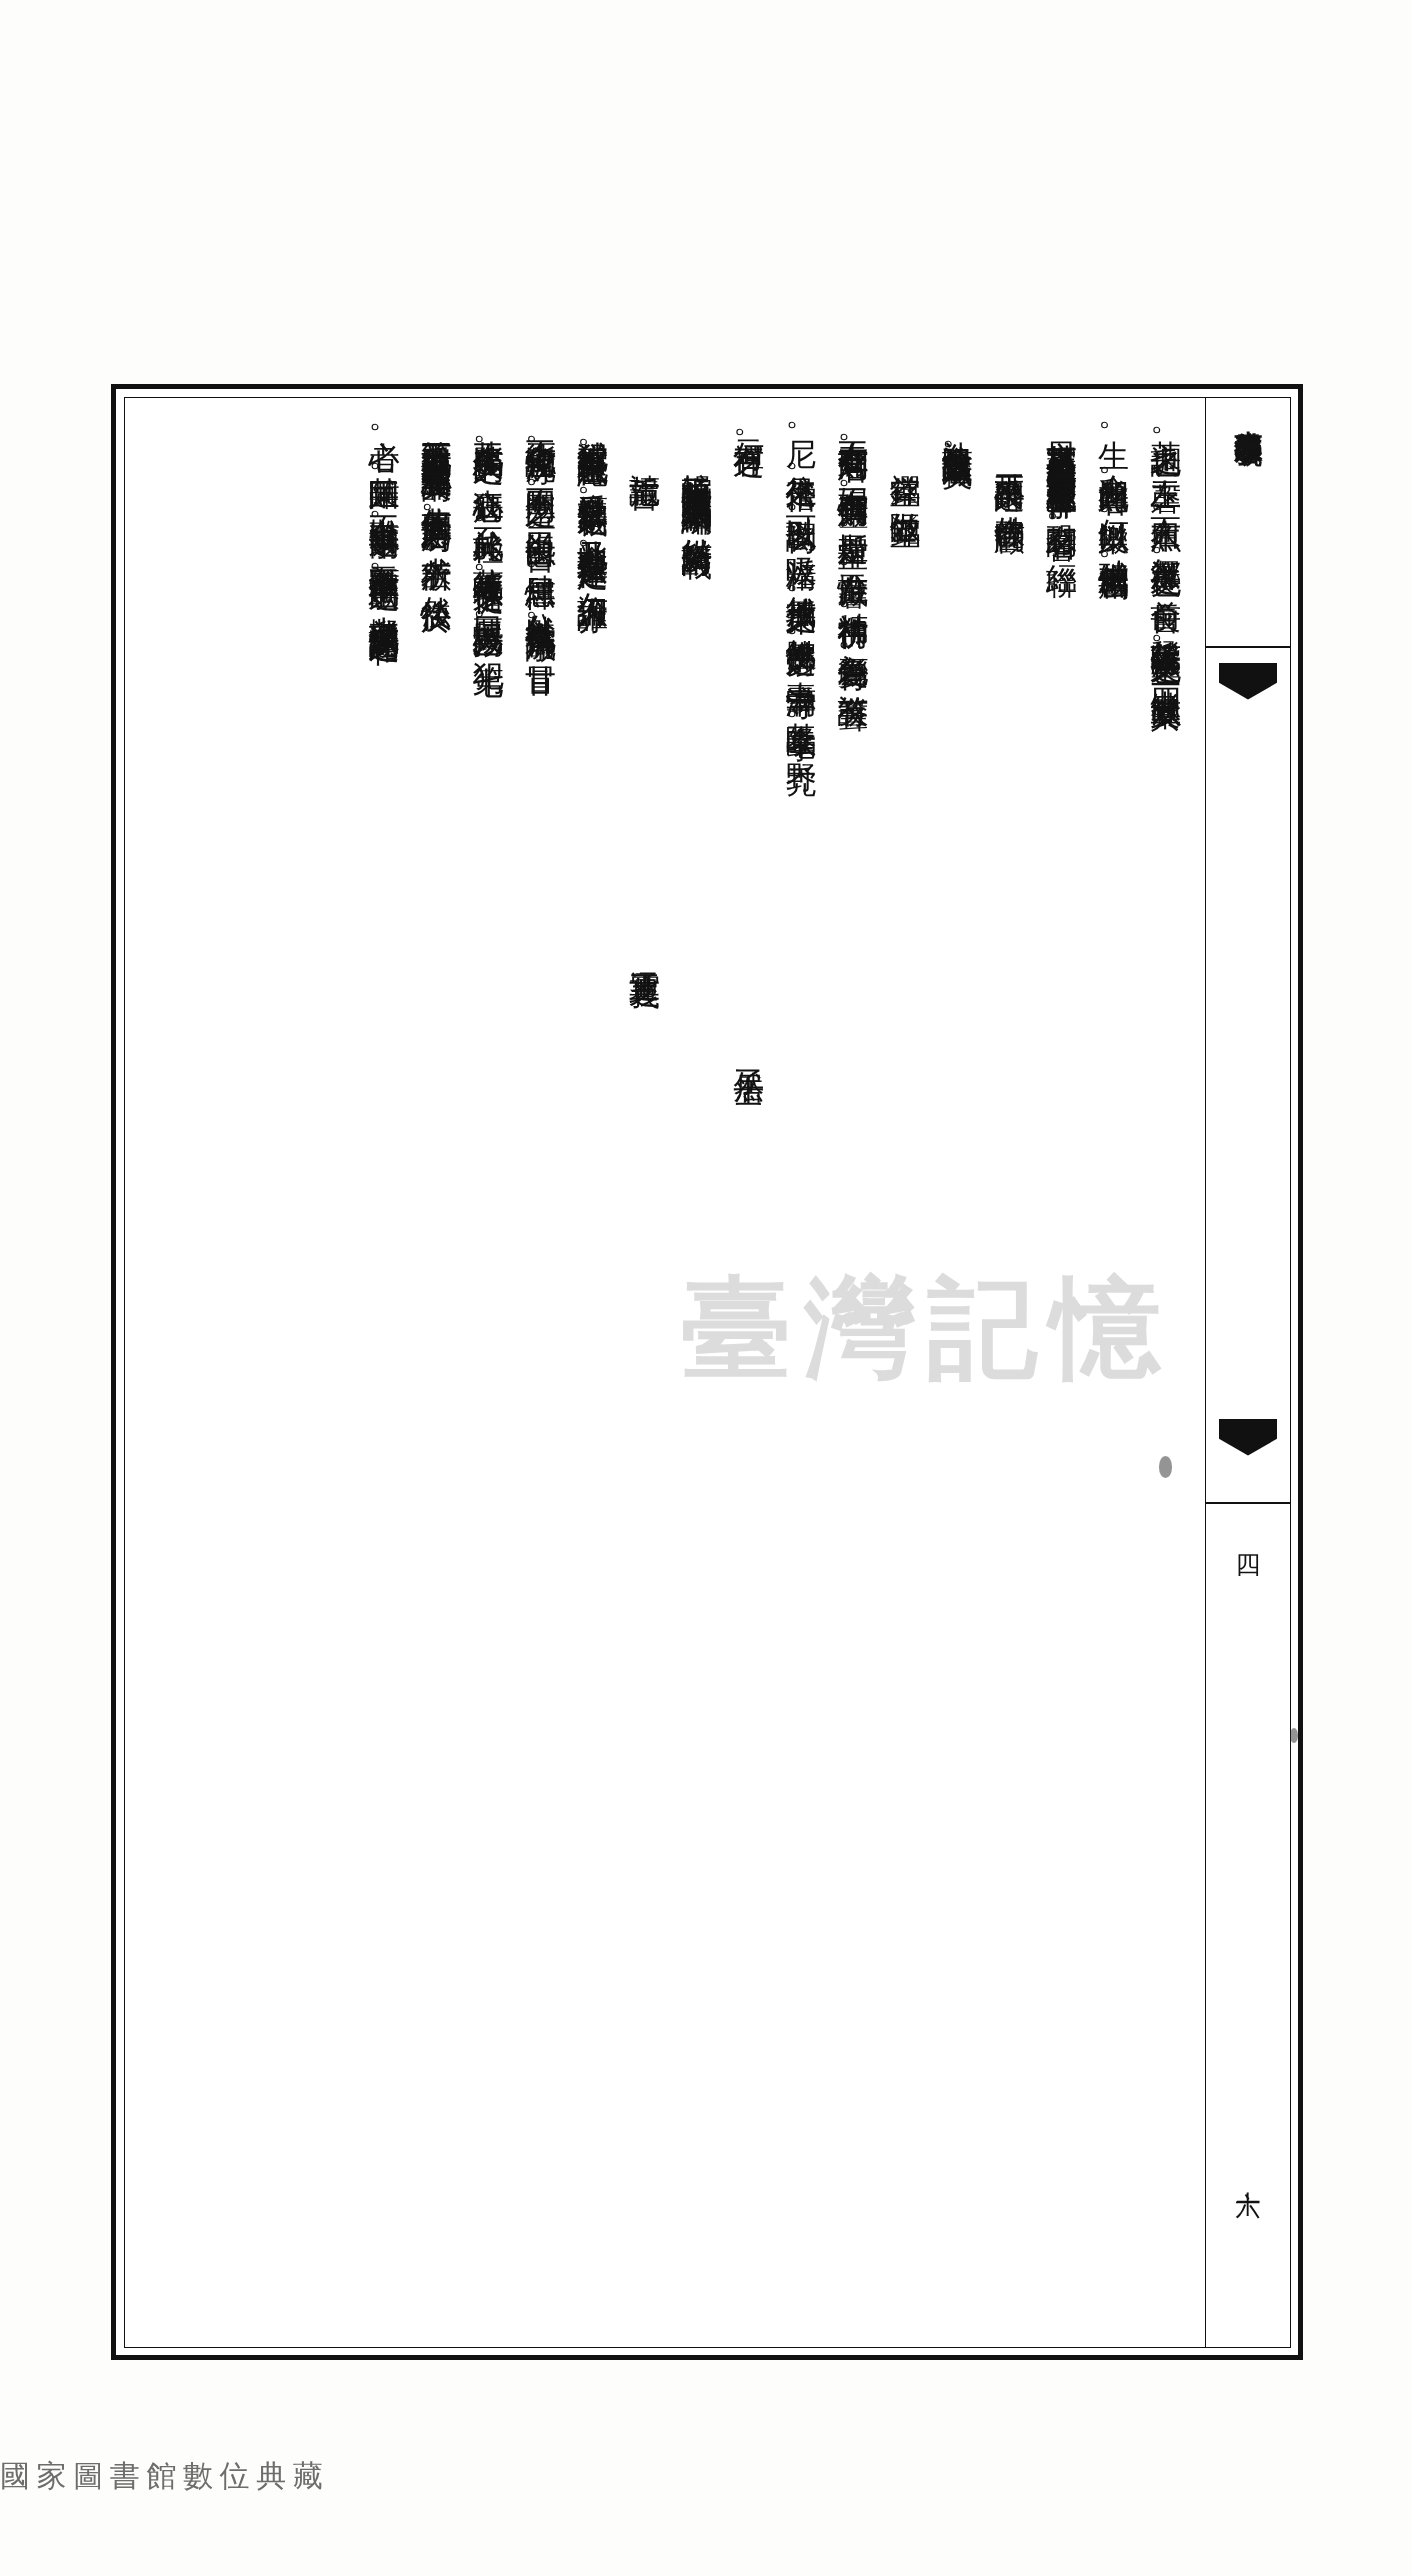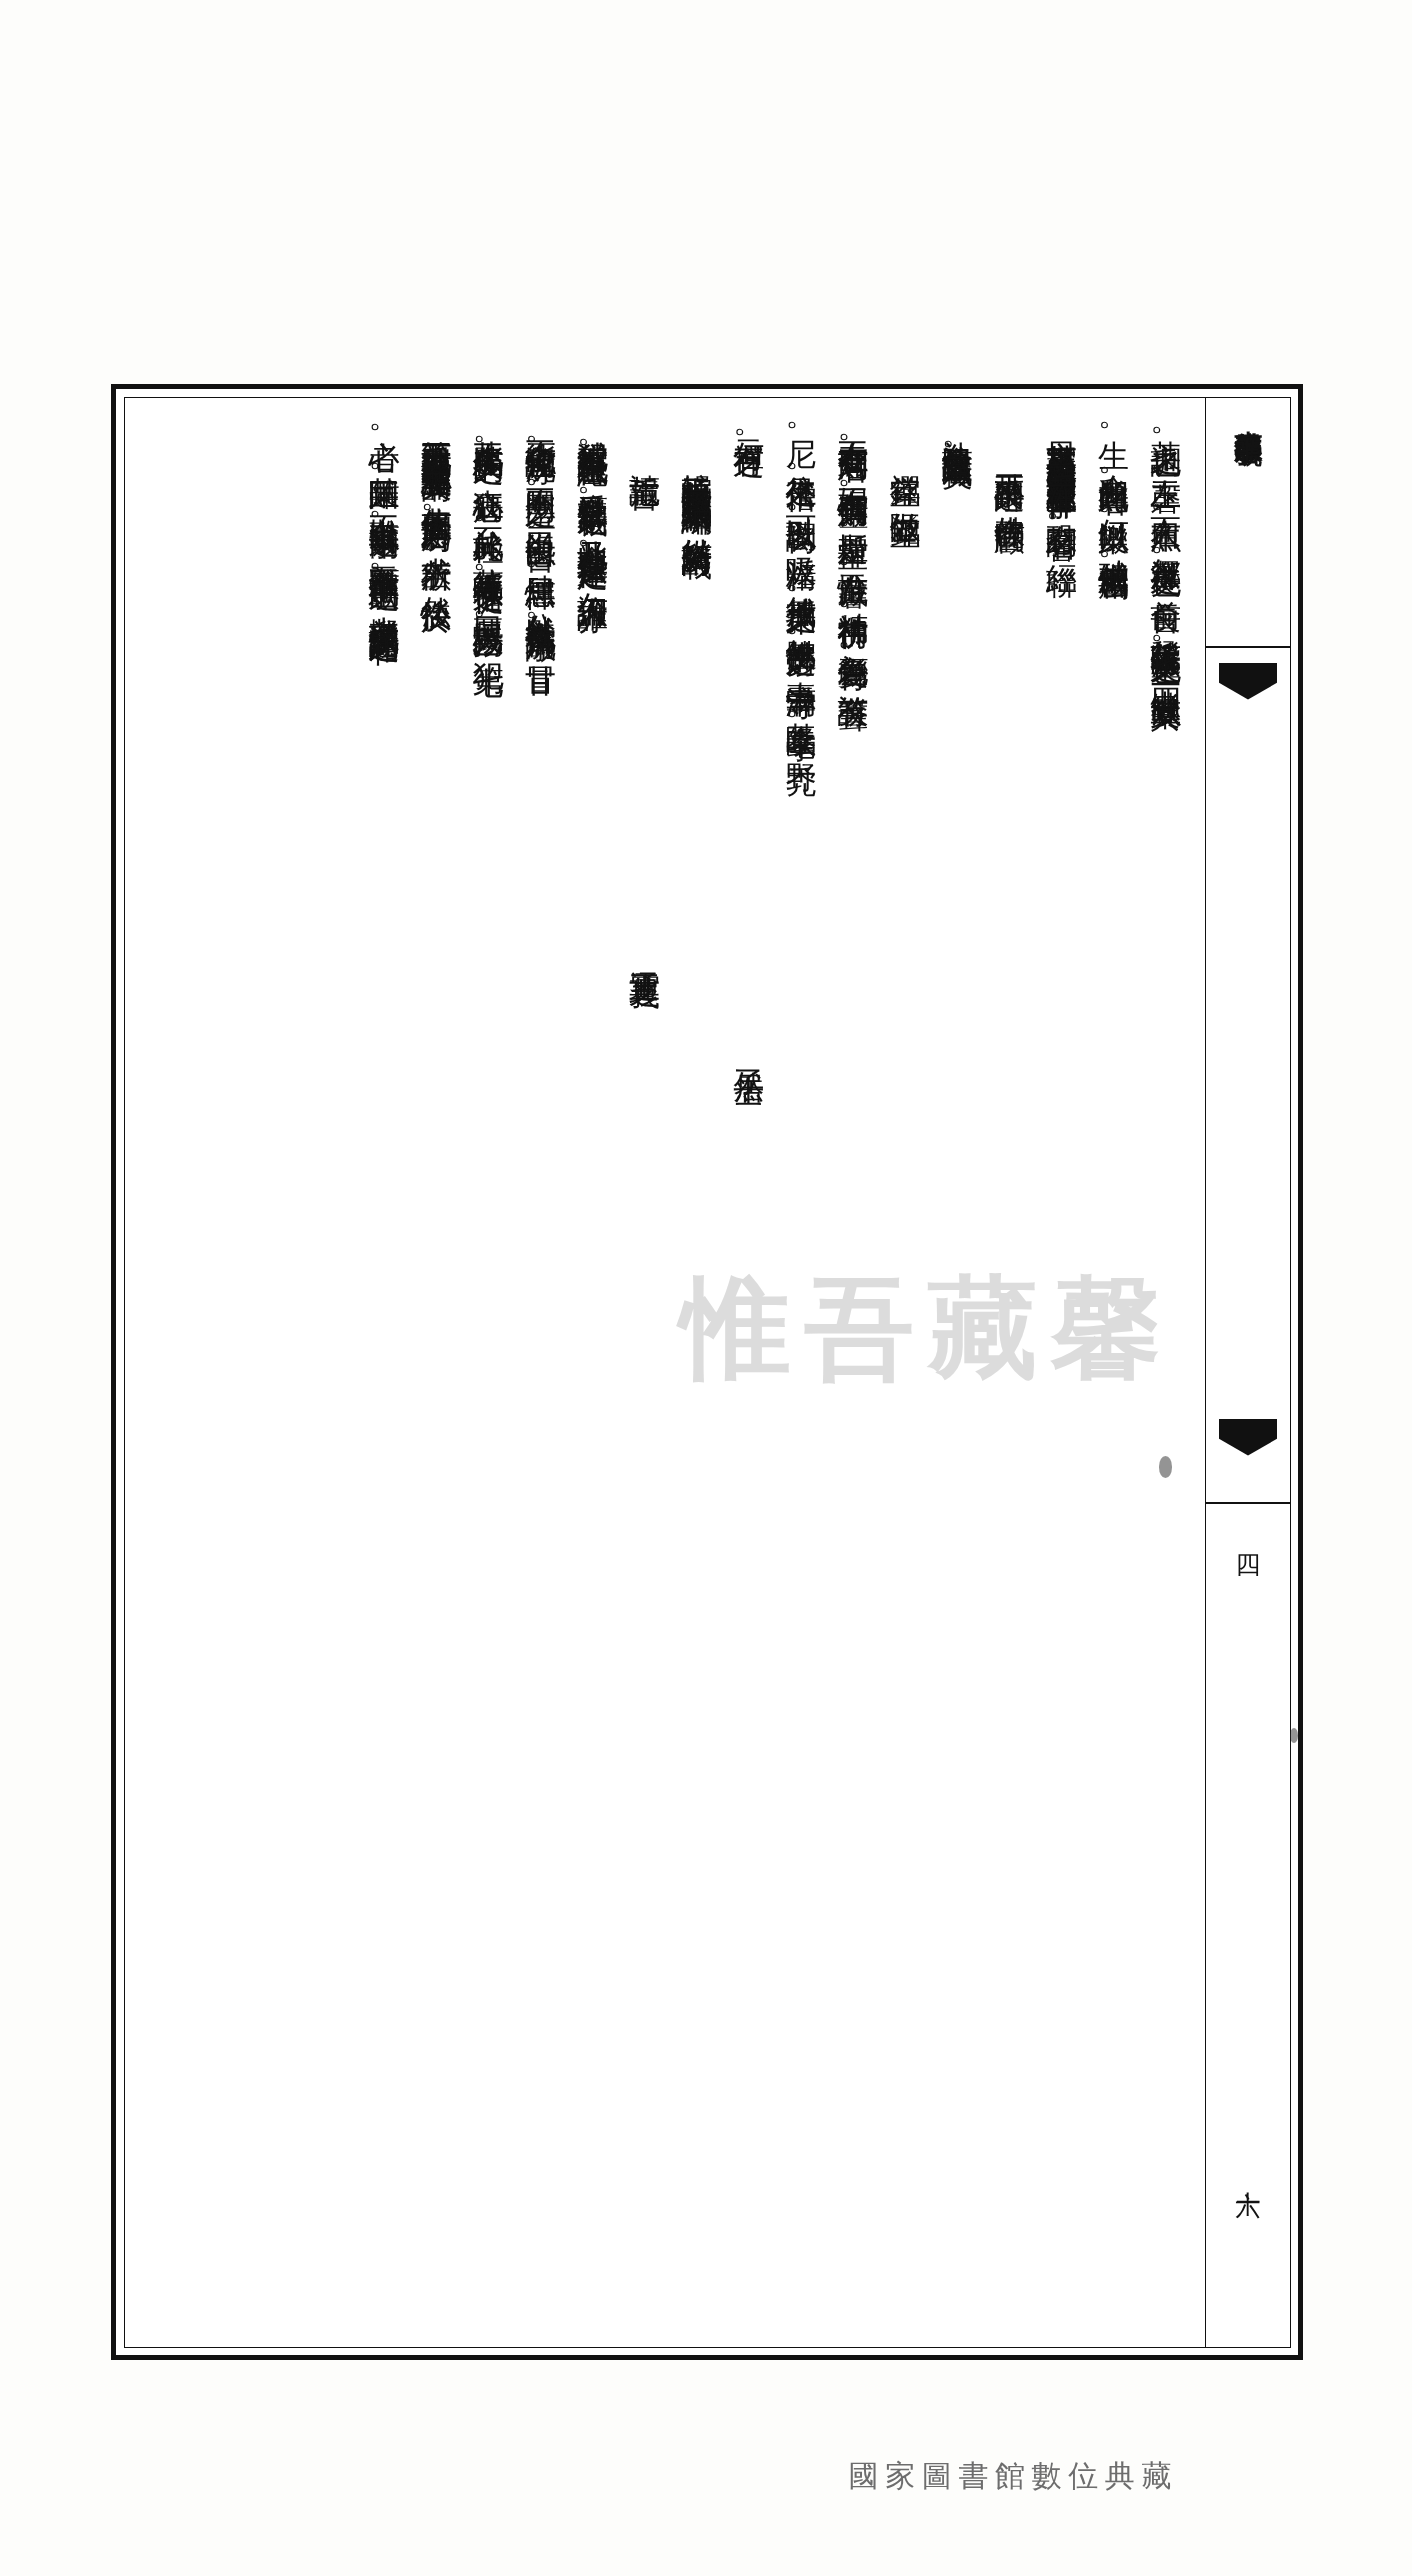--- a/index.html
+++ b/index.html
@@ -172,21 +172,21 @@
     font-family: "Liberation Serif", serif;
     white-space: nowrap;
   }
 
   
   #bottom-caption {
     position: absolute;
     left: 0;
     top: 2456px;
     width: 1178px;
-    text-align: right;
+    text-align: left;
     font-size: 30px;
     letter-spacing: 0.22em;
     color: #6d6d6d;
     font-family: "DejaVu Serif", "Liberation Serif", serif;
   }
 
   
   .speck {
     position: absolute;
     background: #2a2a2a;
@@ -227,21 +227,21 @@
       <div class="fishtail" id="fishtail-top"></div>
       <div class="fishtail" id="fishtail-bottom"></div>
       <div class="spine-rule-b"></div>
       <div class="vtext" id="fascicle-mark">四</div>
       <div class="vtext" id="page-number">十六</div>
     </div>
 
   </div>
 
   <div id="watermark">
-    <div class="wm-cn">惟吾藏馨</div>
+    <div class="wm-cn">臺灣記憶</div>
   </div>
 
   <div id="bottom-caption">國家圖書館數位典藏</div>
 
   <span class="speck" style="left:1159px; top:1456px; width:13.3px; height:21.6px;"></span>
   <span class="speck" style="left:1290px; top:1728px; width:8.3px; height:15px;"></span>
 </div>
 
 
 </body></html>

